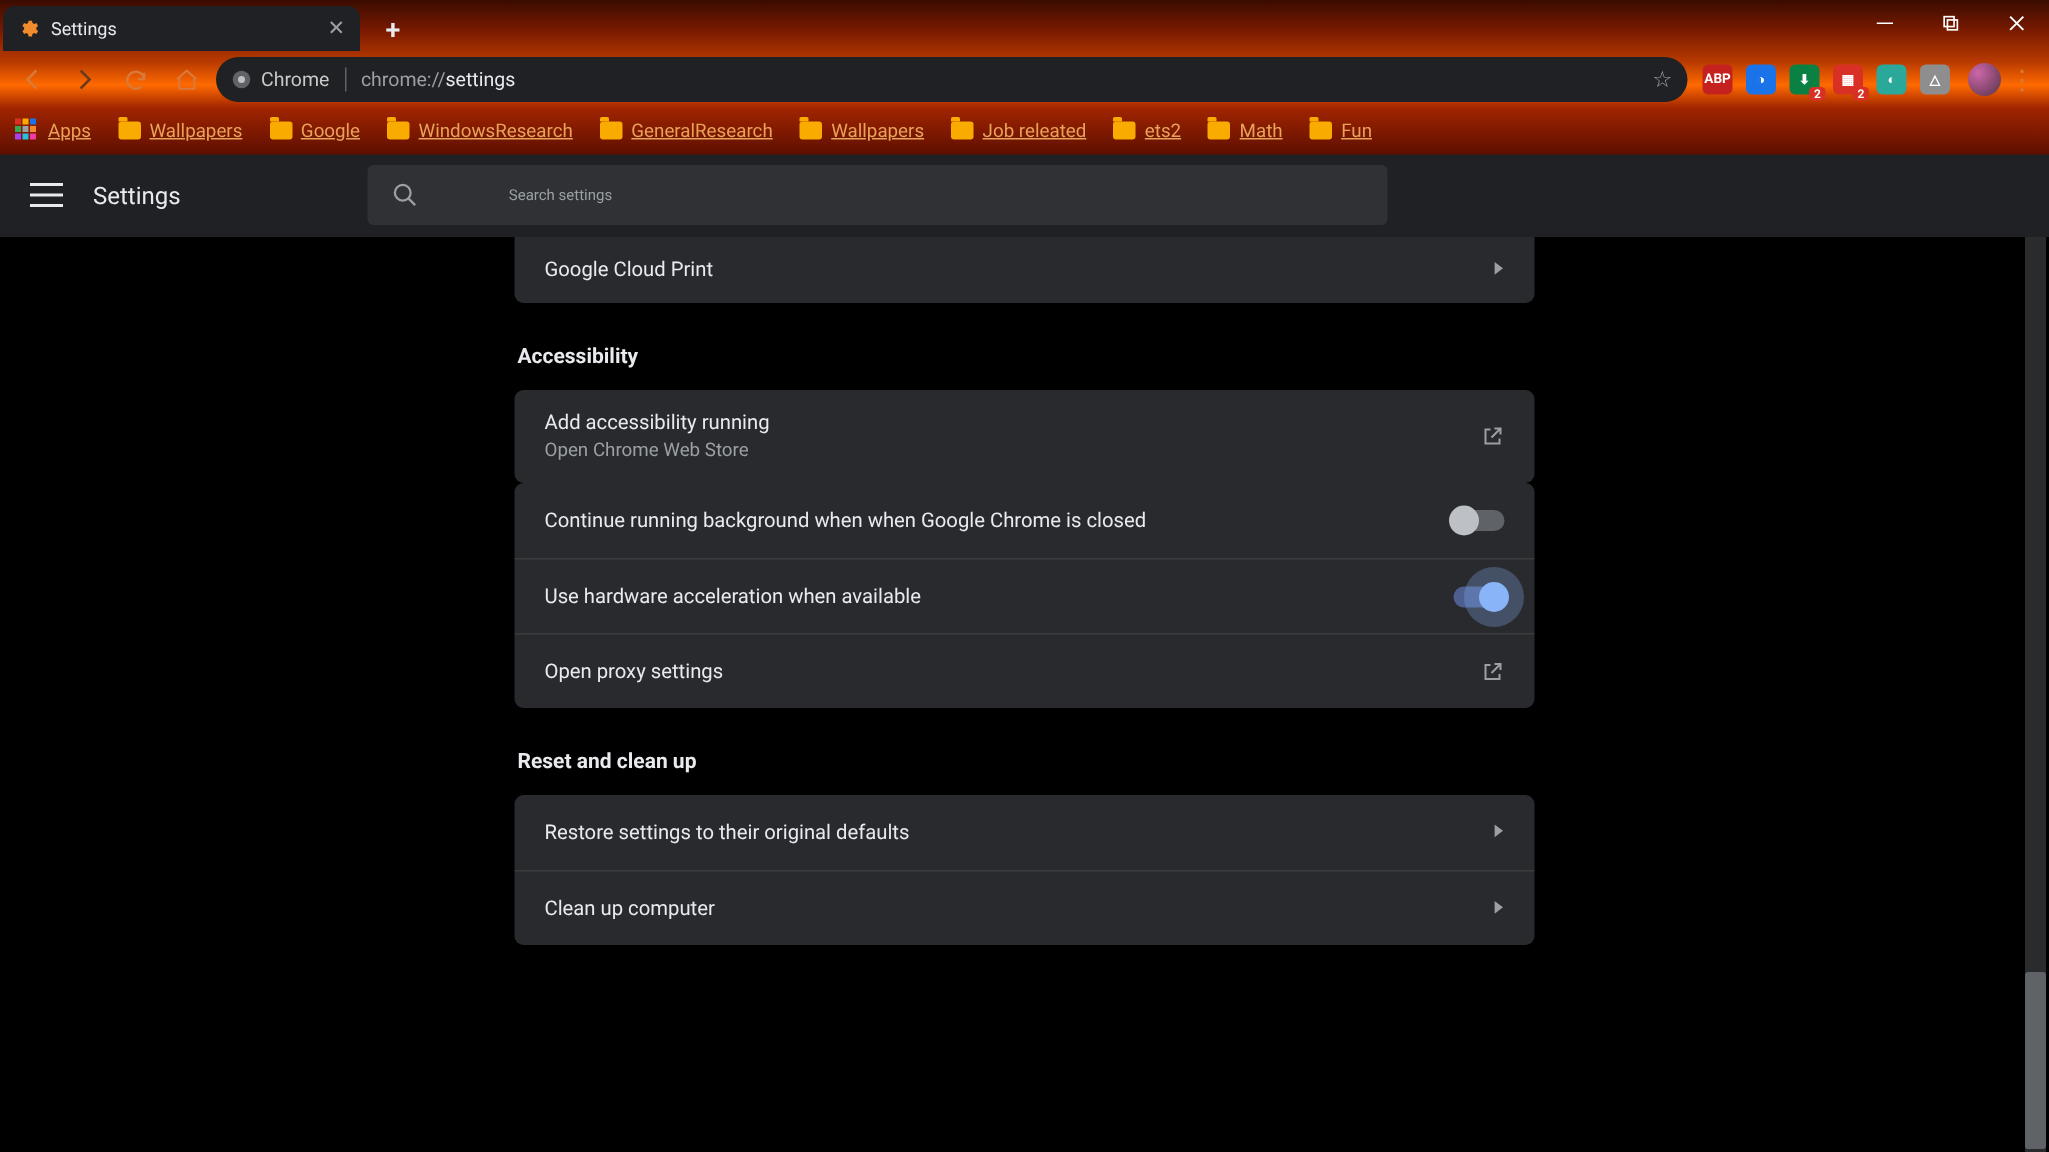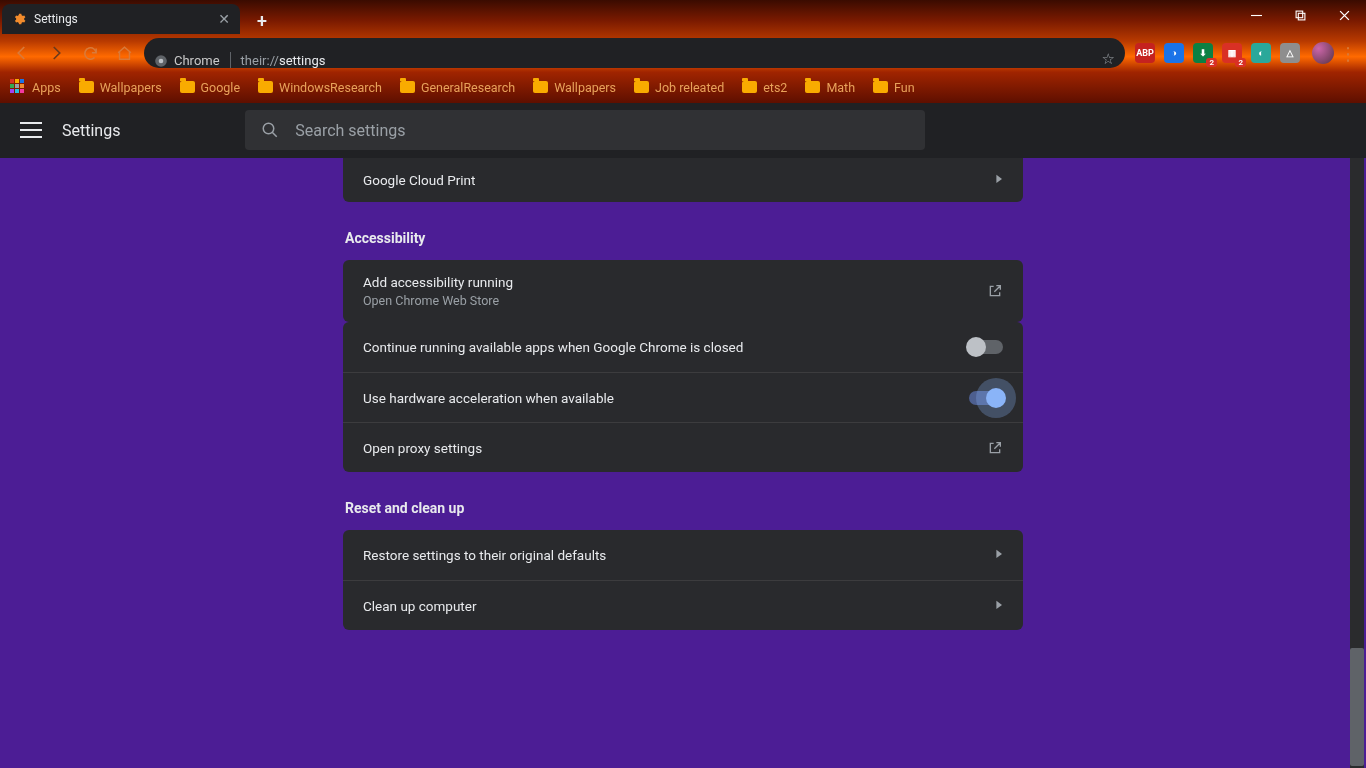--- a/index.html
+++ b/index.html
@@ -15,55 +15,55 @@
 .tab .tab-close { margin-left:auto; color:#9aa0a6; font-size:14px; line-height:1; }
 .newtab { width:28px; height:28px; margin-left:8px; display:flex; align-items:center; justify-content:center;
   color:#e8eaed; font-size:18px; font-weight:600; }
 .win-controls { position:absolute; right:0; top:0; height:30px; display:flex; }
 .win-btn { width:44px; display:flex; align-items:center; justify-content:center; color:#fff; font-size:12px; }
 .win-btn svg { width:11px; height:11px; }
 
 .toolbar { position:absolute; top:34px; left:0; right:0; height:38px; display:flex; align-items:center; padding:0 8px; }
 .nav-btn { width:28px; height:28px; margin-right:6px; display:flex; align-items:center; justify-content:center; color:#d97a3a; }
 .nav-btn.muted { color:#6b3a1c; }
-.omnibox { flex:1; height:30px; background:#202124; border-radius:15px; display:flex; align-items:flex-end; padding:0 10px; font-size:13px; }
+.omnibox { flex:1; height:30px; background:#202124; border-radius:15px; display:flex; align-items:center; padding:0 10px; font-size:13px; }
 .omni-chip { display:flex; align-items:center; gap:6px; color:#c9c9c9; }
 .omni-sep { width:1px; height:16px; background:#5f6368; margin:0 10px; }
 .omni-path { color:#9aa0a6; }
 .omni-path b { color:#e8eaed; font-weight:400; }
 .omnibox .star { margin-left:auto; color:#9aa0a6; font-size:15px; }
 .ext-icons { display:flex; align-items:center; gap:9px; margin-left:10px; margin-right:6px; }
 .ext { width:20px; height:20px; border-radius:4px; display:flex; align-items:center; justify-content:center; font-size:9px; font-weight:700; color:#fff; position:relative; }
 .ext.badge::after { content:"2"; position:absolute; right:-4px; bottom:-4px; background:#d93025; color:#fff; font-size:8px; padding:0 3px; border-radius:3px; }
 .avatar { width:22px; height:22px; border-radius:50%; background:radial-gradient(circle at 30% 30%,#c6a,#534); margin-left:6px; }
 .kebab { width:20px; color:#d97a3a; font-size:18px; text-align:center; margin-left:4px; }
 
 .bm-bar { position:absolute; top:72px; left:0; right:0; height:30px; display:flex; align-items:center; padding:0 10px; gap:18px; font-size:12.5px; color:#e8a25a; }
 .bm-apps { width:16px; height:16px; display:grid; grid-template-columns:repeat(3,4px); grid-template-rows:repeat(3,4px); gap:1px; }
 .bm-apps span { background:#777; }
 .bm-apps span:nth-child(1){background:#d93025}.bm-apps span:nth-child(2){background:#f9ab00}.bm-apps span:nth-child(3){background:#1a73e8}
 .bm-apps span:nth-child(4){background:#34a853}.bm-apps span:nth-child(5){background:#9aa0a6}.bm-apps span:nth-child(6){background:#f28b2c}
 .bm-apps span:nth-child(7){background:#a142f4}.bm-apps span:nth-child(8){background:#24c1e0}.bm-apps span:nth-child(9){background:#f439a0}
-.bm-item { display:flex; align-items:center; gap:6px; }
+.bm-item { display:flex; align-items:center; gap:6px;text-decoration:underline; }
 .bm-folder { width:15px; height:12px; background:#f9ab00; border-radius:2px; position:relative; }
 .bm-folder::before { content:""; position:absolute; top:-3px; left:0; width:6px; height:3px; background:#f9ab00; border-radius:1px 1px 0 0; }
 
 
 .settings-hdr { height:55px; background:#202124; display:flex; align-items:center; padding:0 20px; border-bottom:1px solid #202124; }
 .hamburger { width:22px; height:22px; margin-right:20px; display:flex; flex-direction:column; justify-content:space-between; padding:3px 0; }
 .hamburger span { height:2px; background:#e8eaed; }
 .settings-title { font-size:16px; color:#e8eaed; }
 .search-wrap { margin-left:auto; margin-right:auto; position:relative; }
 .search-box { width:680px; height:40px; background:#303134; border-radius:4px; display:flex; align-items:center; padding:0 16px; position:relative; left:-38px; }
 .search-box .mag { color:#9aa0a6; margin-right:16px; font-size:16px; }
-.search-box input { flex:1; background:transparent; border:none; outline:none; color:#5eead4; font-size:16px; }
+.search-box input { flex:1; background:transparent; border:none; outline:none; color:#5eead4; font-size:10px;margin-left:44px; }
 .search-box input::placeholder { color:#9aa0a6; }
 
 
-.content { position:relative; height:calc(768px - 103px - 55px); overflow:hidden; background:#4c1d95; }
+.content { position:relative; height:calc(768px - 103px - 55px); overflow:hidden; background:#000000; }
 .scroll-track { position:absolute; right:2px; top:0; width:14px; height:100%; background:#2a2b2d; }
 .scroll-thumb { position:absolute; right:2px; width:14px; background:#5f6368; border-radius:2px; }
 
 .panel { width:680px; margin:0 auto; position:relative; left:-0px; padding-top:0; }
 .section-title { font-size:14px; color:#e8eaed; margin:28px 0 14px 2px; font-weight:700; }
 .card { background:#292a2d; border-radius:6px; overflow:hidden; }
 .row { min-height:50px; display:flex; align-items:center; padding:14px 20px; font-size:13.5px; color:#e8eaed; }
 .row + .row { border-top:1px solid #3c3c3e; }
 .row .sub { display:block; color:#9aa0a6; font-size:12.5px; margin-top:3px; }
 .row .spacer { flex:1; }
@@ -146,21 +146,21 @@
       </div>
     <div class="omnibox">
       <span class="omni-chip">
         <svg width="14" height="14" viewBox="0 0 24 24">
             <circle cx="12" cy="12" r="10" fill="#5f6368"></circle>
             <circle cx="12" cy="12" r="4" fill="#bdc1c6"></circle>
           </svg>
         <span>Chrome</span>
       </span>
       <span class="omni-sep"></span>
-      <span class="omni-path"><span>their://</span><b>settings</b></span>
+      <span class="omni-path"><span>chrome://</span><b>settings</b></span>
       <span class="star">☆</span>
     </div>
     <div class="ext-icons">
       <div class="ext" style="background:#c5221f">ABP</div>
       <div class="ext" style="background:#1a73e8">◑</div>
       <div class="ext badge" style="background:#0b8043">⬇</div>
       <div class="ext badge" style="background:#d93025">▦</div>
       <div class="ext" style="background:#2aa89a">◐</div>
       <div class="ext" style="background:#8e8e8e">△</div>
     </div>
@@ -269,21 +269,21 @@
         <span class="ext-link">
             <svg width="16" height="16" viewBox="0 0 24 24" fill="none" stroke="currentColor" stroke-width="2">
               <path d="M14 4h6v6M20 4l-9 9M19 14v5H5V5h5"></path>
             </svg>
           </span>
       </div>
     </div>
 
     <div class="card">
       <div class="row">
-        <span>Continue running available apps when Google Chrome is closed</span>
+        <span>Continue running background when when Google Chrome is closed</span>
         <span class="spacer"></span>
         <div class="toggle off">
             <div class="knob"></div>
           </div>
       </div>
       <div class="row">
         <span>Use hardware acceleration when available</span>
         <span class="spacer"></span>
         <div class="toggle on focus">
             <div class="knob"></div>

